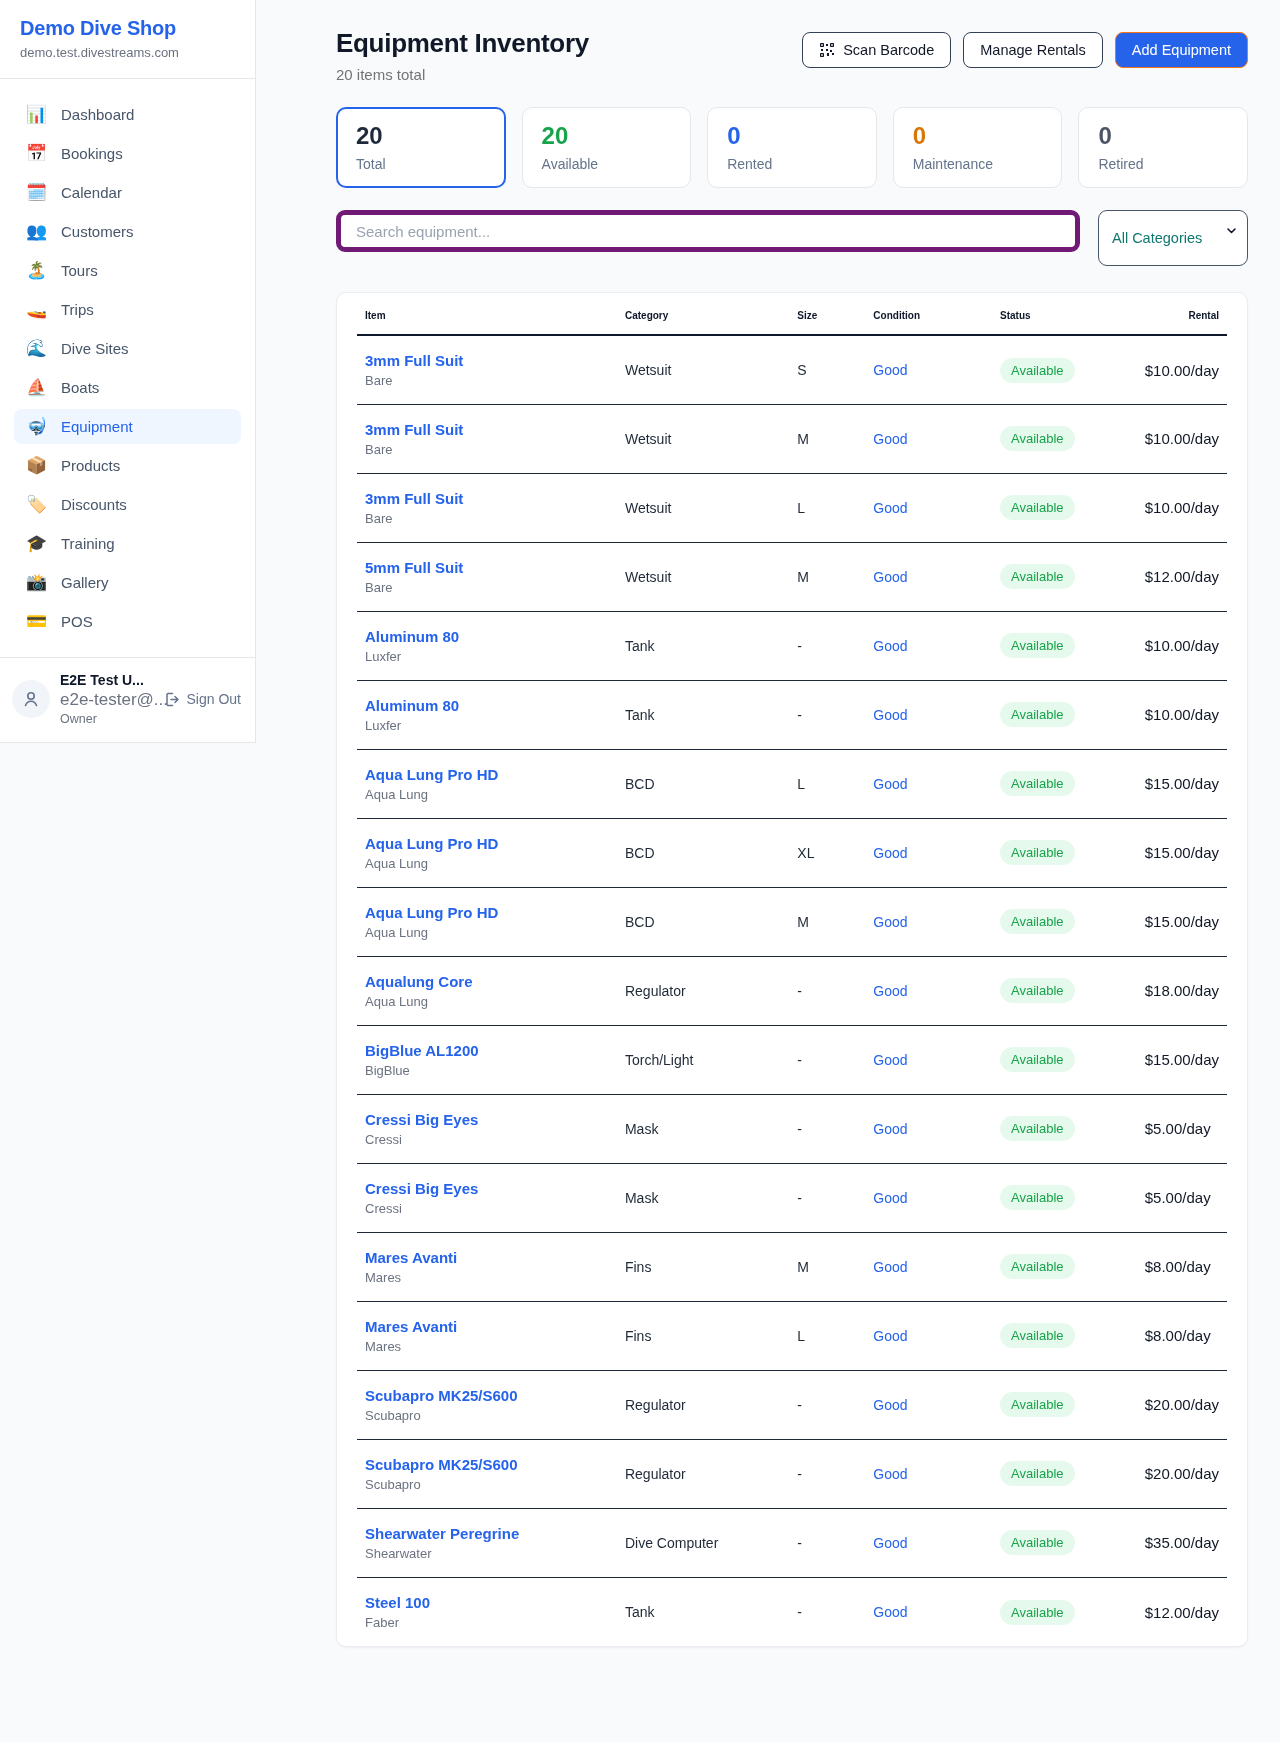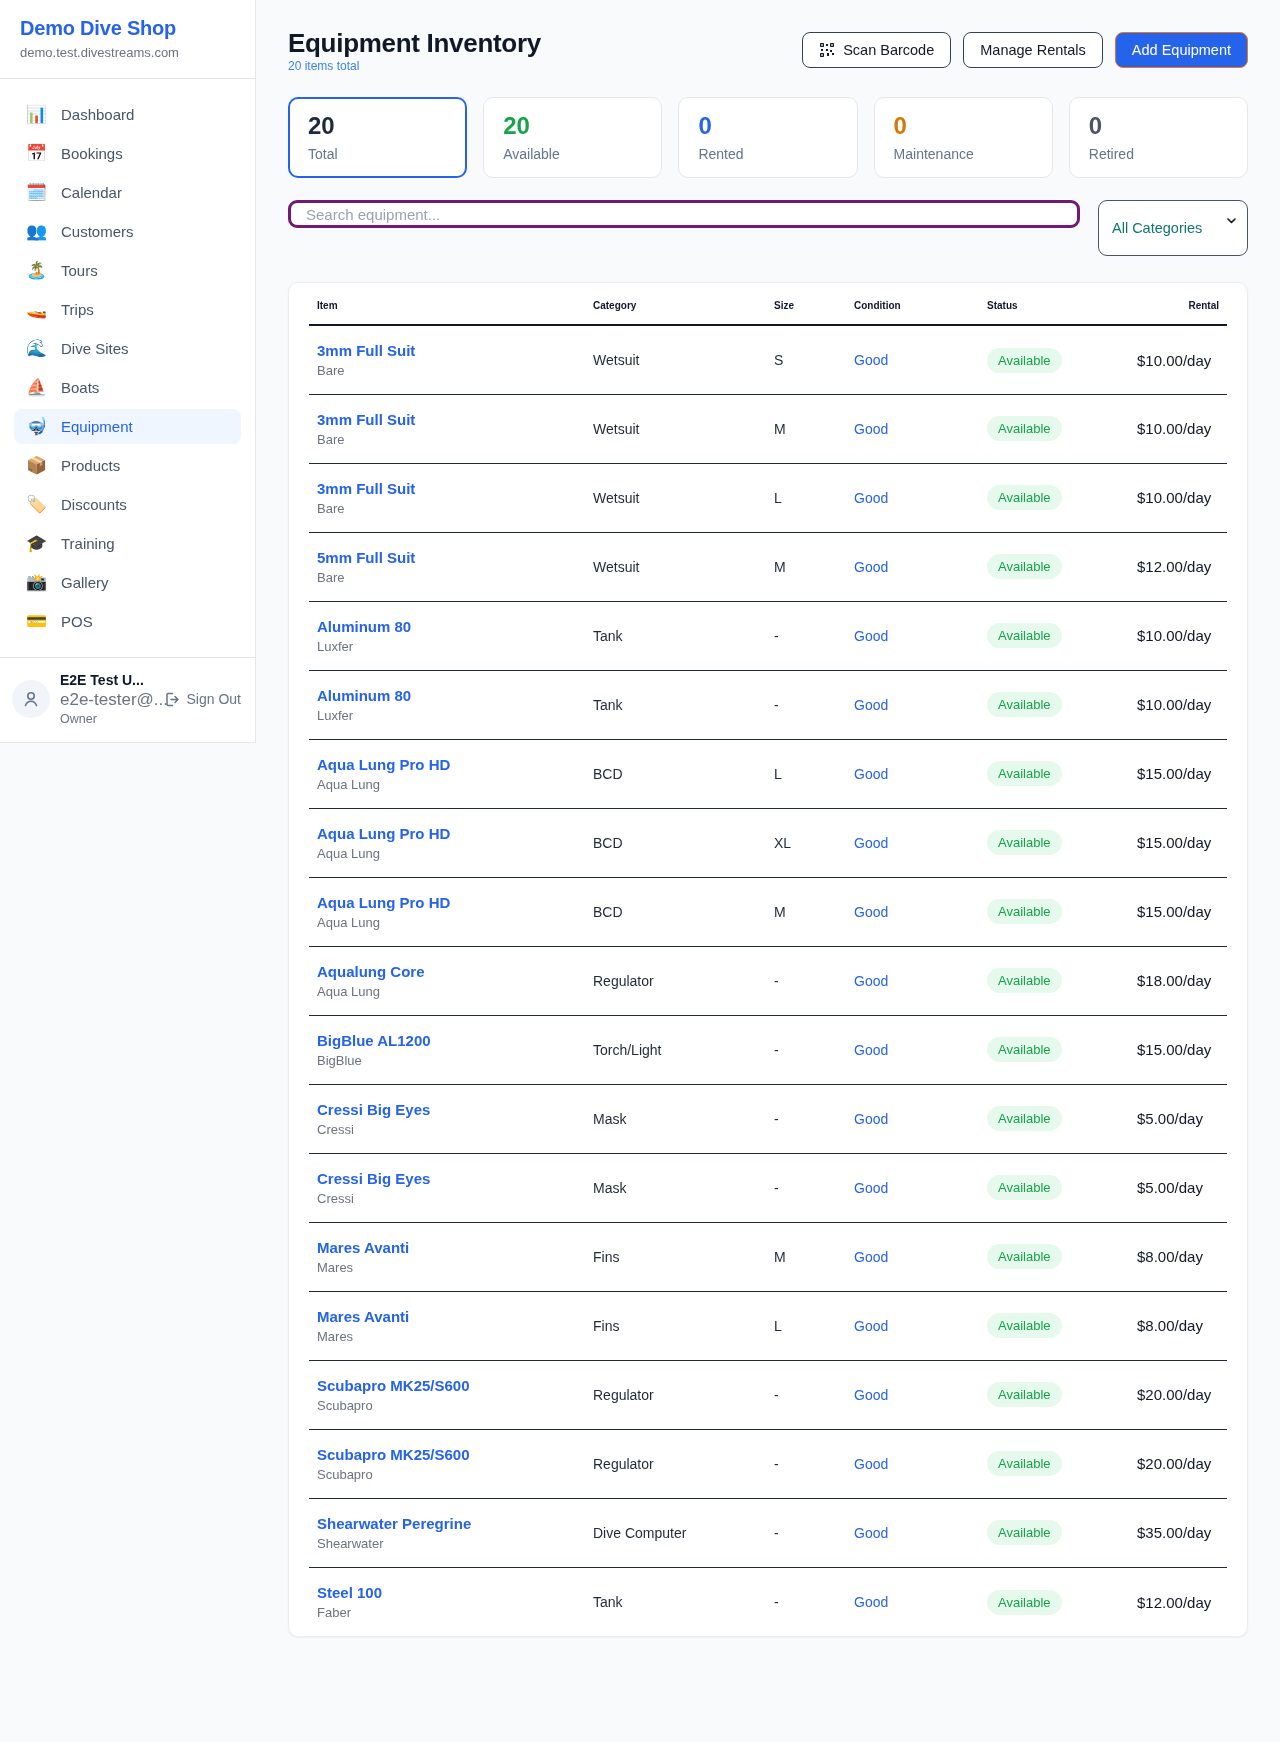--- a/index.html
+++ b/index.html
@@ -5,21 +5,21 @@
   * { box-sizing: border-box; margin: 0; padding: 0; }
   html,body { width:1280px; }
   body {
     font-family: "Liberation Sans", sans-serif;
     background: #f8fafc;
     color: #111827;
     width: 1280px;
     height: 1742px;
     overflow: hidden;
   }
-  .app { display: flex; width: 1280px; min-height: 1742px; align-items: flex-start; }
+  .app { display: flex; width: 1280px; min-height: 1742px; align-items: flex-start; gap: 48px; }
 
   
   .sidebar {
     width: 256px; flex: 0 0 256px;
     background: #ffffff;
     border-right: 1px solid #e5e7eb;
     border-bottom: 1px solid #e5e7eb;
   }
   .brand { padding: 17px 20px 18px; }
   .brand-name { color: #2563eb; font-size: 20px; font-weight: bold; letter-spacing: -0.2px; }
@@ -48,37 +48,37 @@
   .user-meta { flex: 1; min-width: 0; }
   .user-name { font-weight: bold; font-size: 14px; color: #0f172a; white-space: nowrap; }
   .user-email { font-size: 17px; color: #6b7280; margin-top: 2px; white-space: nowrap; }
   .user-role { font-size: 12.5px; color: #6b7280; margin-top: 2px; }
   .signout { display: flex; align-items: center; gap: 6px; color: #64748b; font-size: 14px; cursor: pointer; white-space: nowrap; }
 
   
   main { flex: 1; padding: 28px 32px 30px; min-width: 0; }
   .page-header { display: flex; justify-content: space-between; align-items: flex-start; }
   .page-title { font-size: 26px; font-weight: bold; color: #111827; letter-spacing: -0.3px; }
-  .page-subtitle { font-size: 12px; color: #3b82f6; }
+  .page-subtitle { font-size: 15px; color: #737373; margin-top: 7px; }
   .header-actions { display: flex; gap: 12px; margin-top: 4px; }
   .btn { border-radius: 8px; font-size: 14.5px; padding: 9px 16px; cursor: pointer; display: inline-flex; align-items: center; gap: 8px; font-family: inherit; }
   .btn-outline { background: #fff; border: 1px solid #334155; color: #111827; }
   .btn-primary { background: #2563eb; border: 1px solid #f97316; color: #fff; }
 
   
   .stats { display: grid; grid-template-columns: repeat(5, 1fr); gap: 16px; margin-top: 24px; }
   .stat-card { background: #fff; border: 1px solid #e5e7eb; border-radius: 10px; padding: 15px 19px; min-height: 81px; }
   .stat-card.selected { border: 2px solid #2563eb; padding: 14px 18px; }
   .stat-value { font-size: 24px; font-weight: bold; line-height: 1.1; }
   .stat-label { font-size: 14px; color: #64748b; margin-top: 7px; }
 
   
   .filters { display: flex; gap: 18px; margin-top: 22px; }
   .search-input {
-    flex: 1; height: 28px; border: 3px solid #701a75; border-radius: 9px;
+    flex: 1; height: 42px; border: 5px solid #701a75; border-radius: 9px;
     padding: 0 15px; font-size: 15px; font-family: inherit; background: #fff; color: #111827;
   }
   .search-input::placeholder { color: #9aa3af; }
   .select-wrap { position: relative; width: 150px; flex: 0 0 150px; }
   .select-wrap select {
     width: 100%; height: 56px; border: 1px solid #475569; border-radius: 9px;
     background: #fff; font-size: 14.5px; font-family: inherit; color: #0f766e;
     padding: 0 28px 0 13px; appearance: none; -webkit-appearance: none; cursor: pointer;
   }
   .select-chevron { position: absolute; right: 10px; top: 14px; pointer-events: none; }

